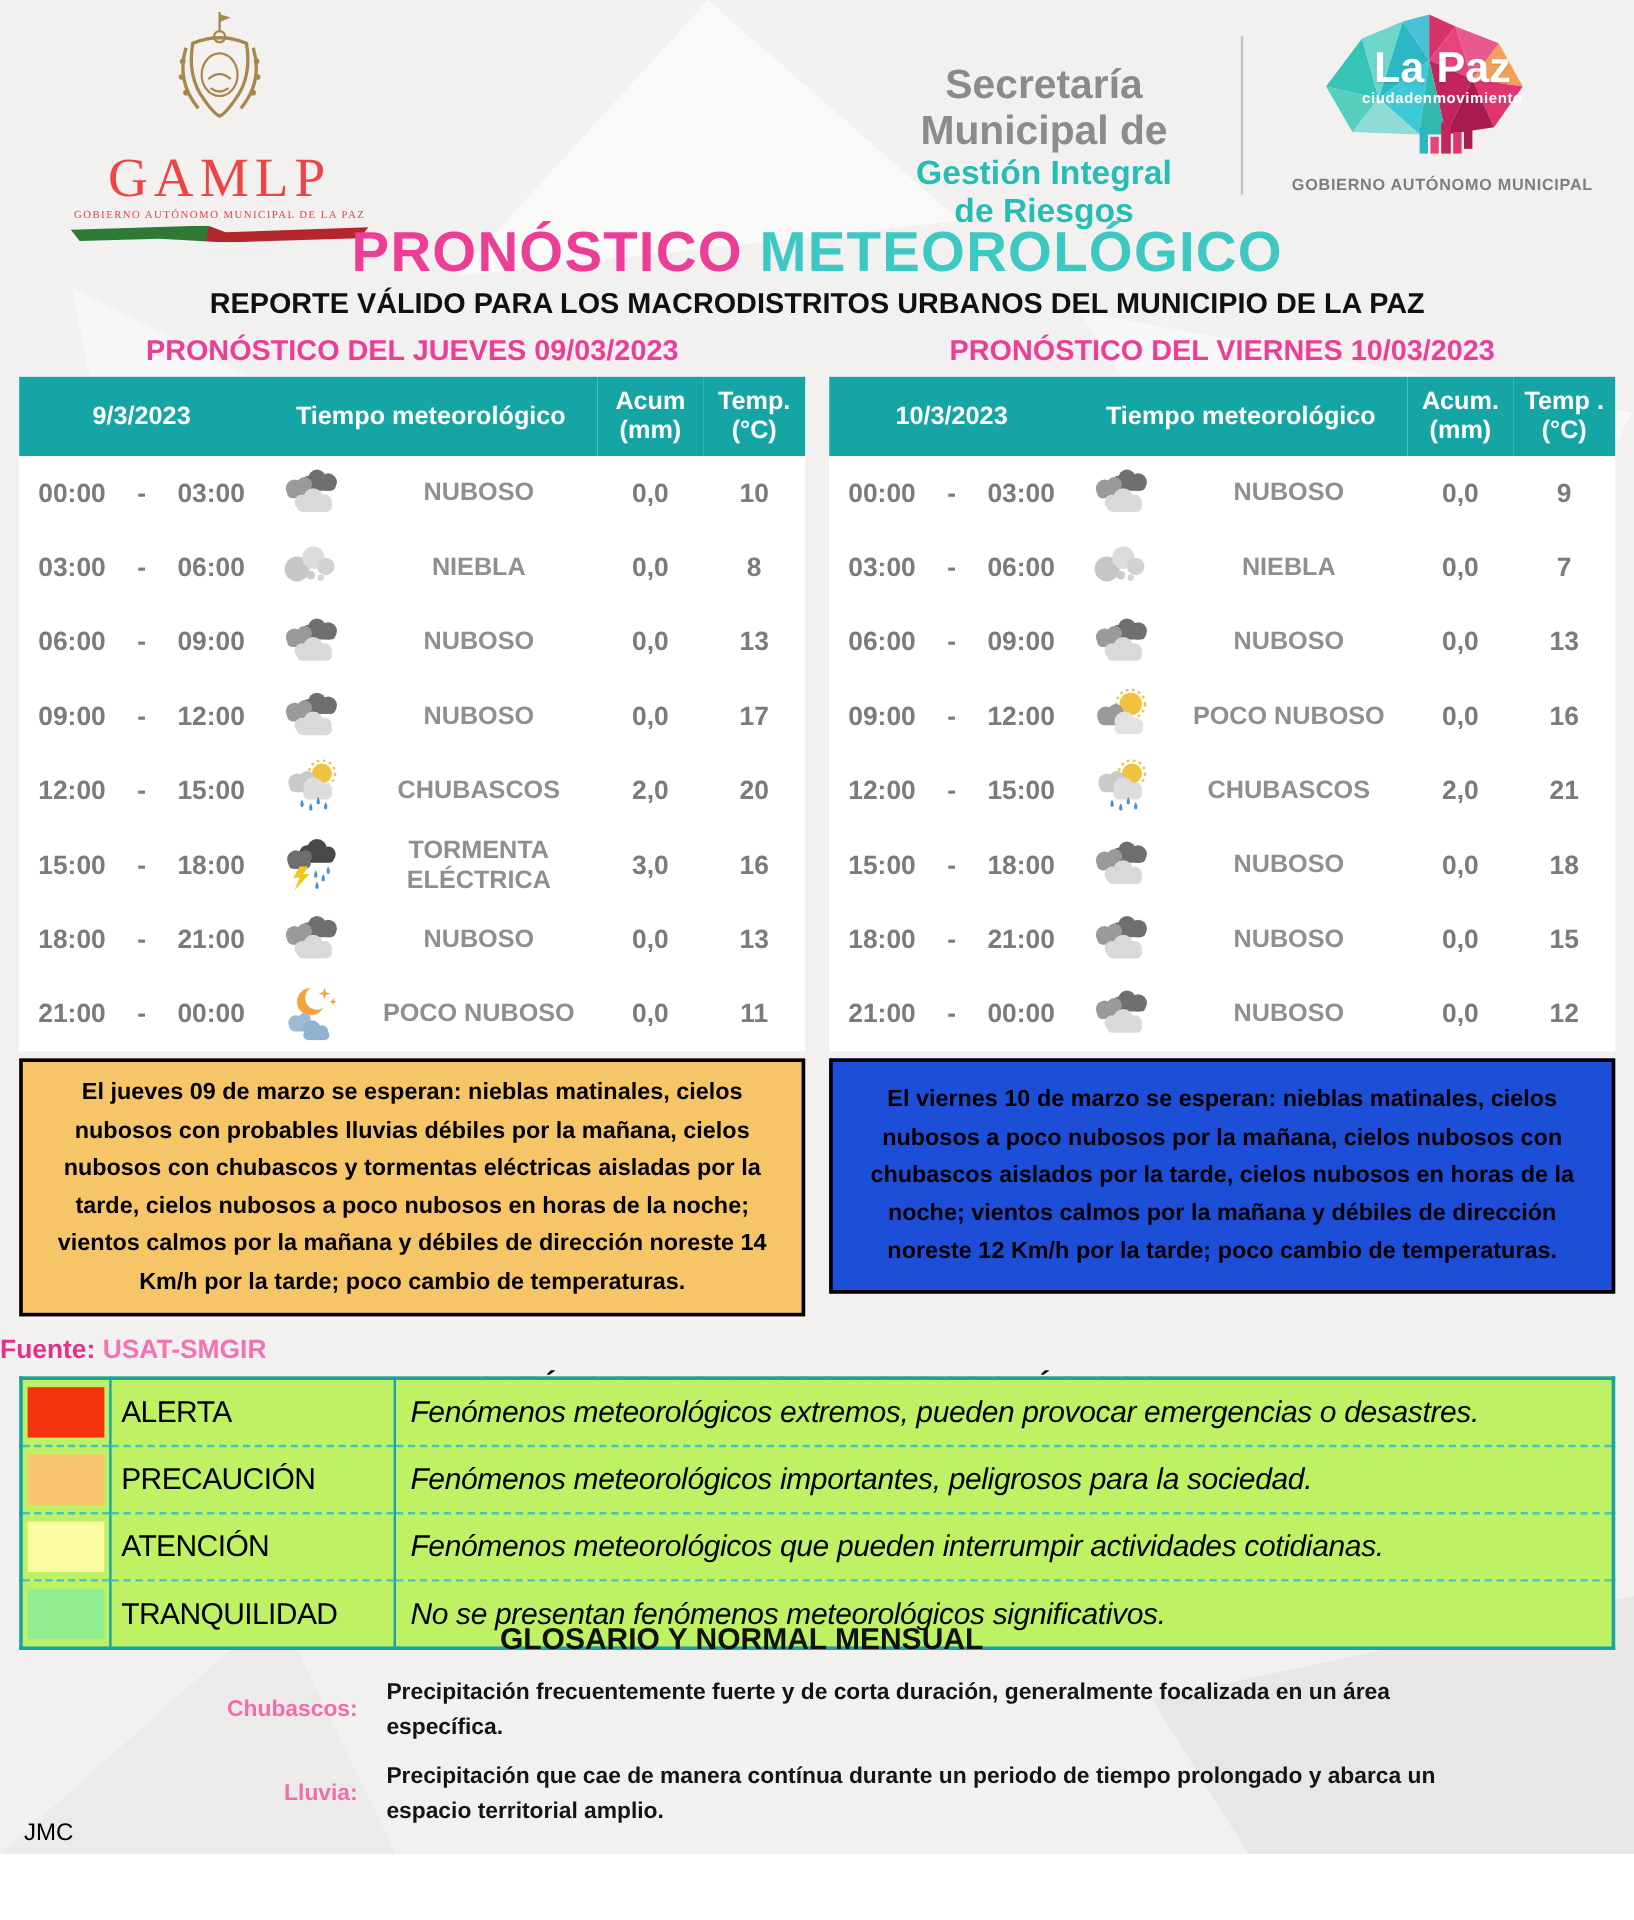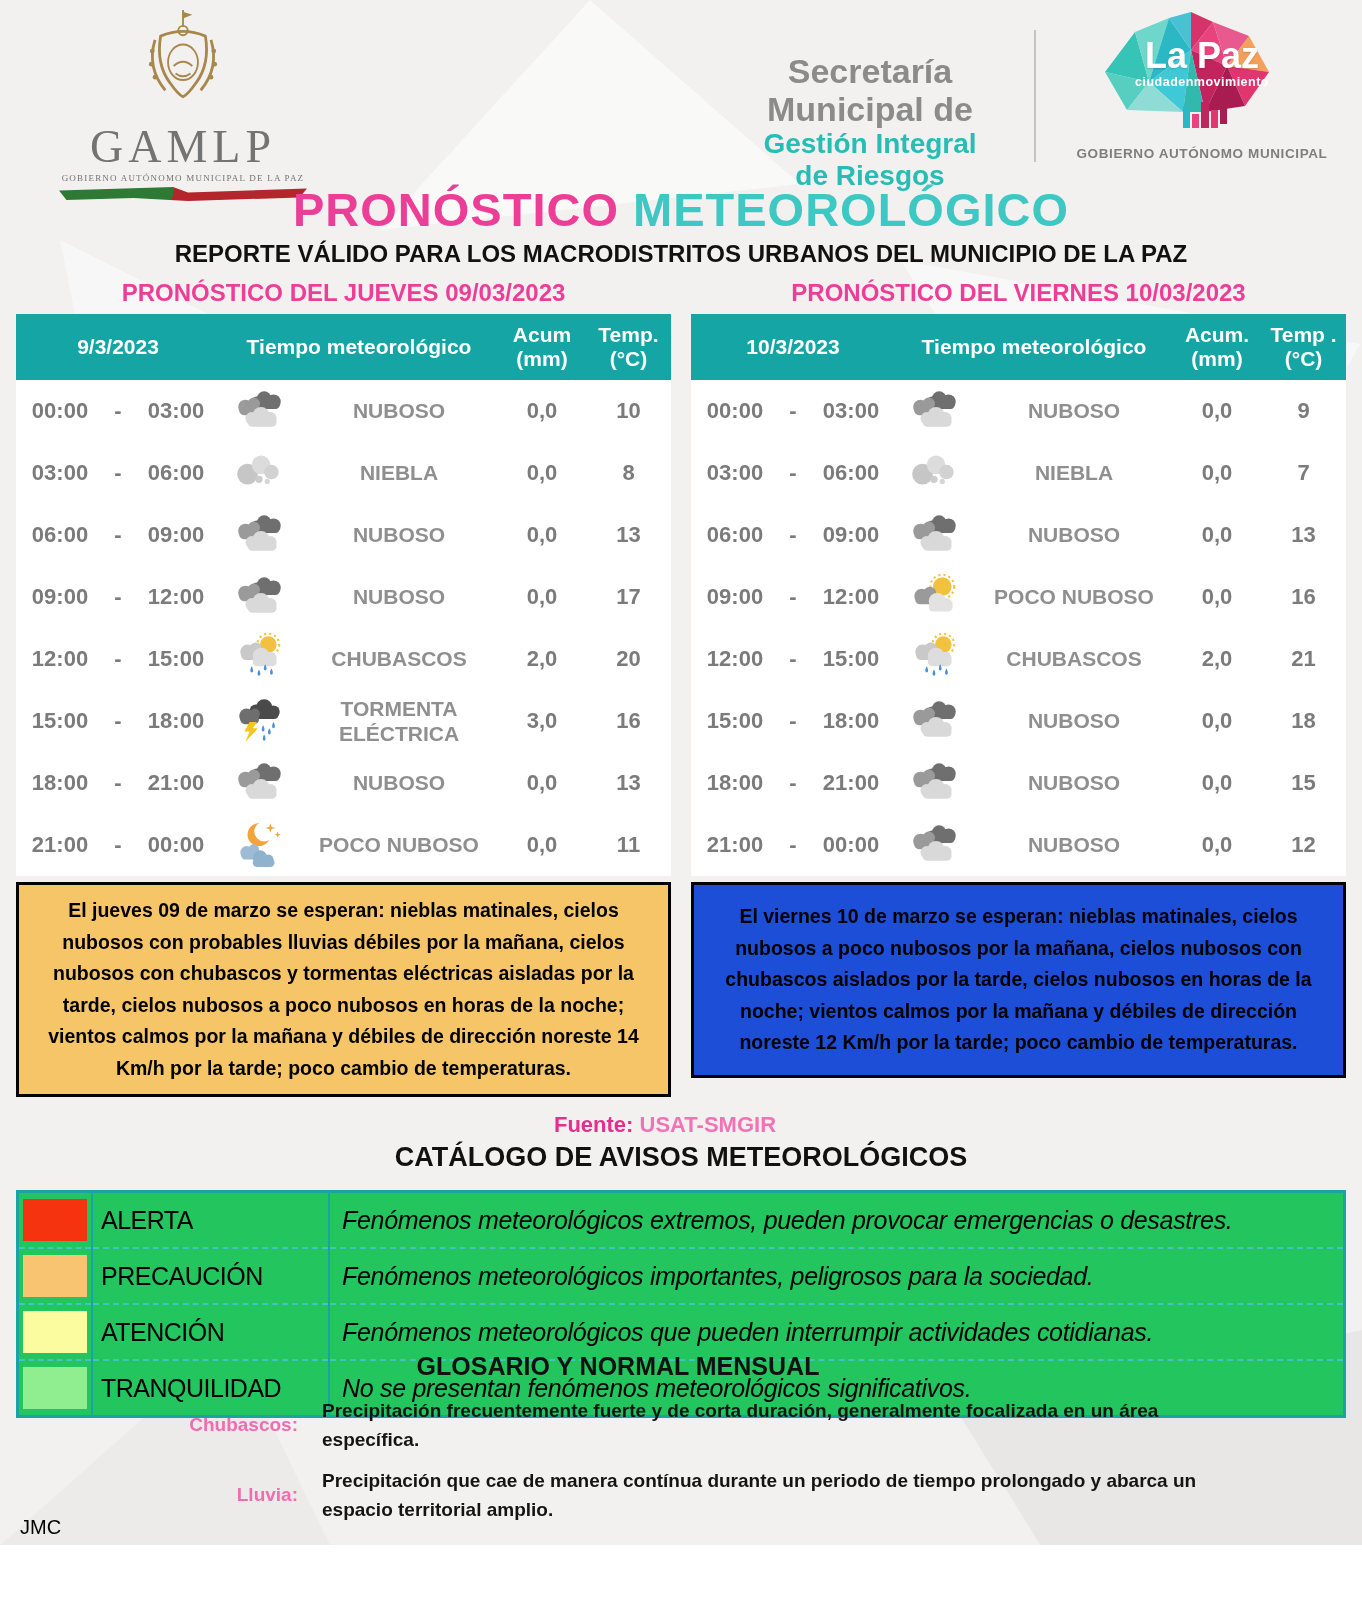--- a/index.html
+++ b/index.html
@@ -8,21 +8,21 @@
   .canvas{position:absolute;left:0;top:0;width:1362px;height:1545px;background:#f2f1f0;}
   .poly{position:absolute;pointer-events:none;}
   .p1{left:380px;top:0;width:420px;height:230px;background:rgba(255,255,255,.55);clip-path:polygon(0 100%,50% 0,100% 80%);}
   .p2{left:900px;top:260px;width:460px;height:420px;background:rgba(255,255,255,.5);clip-path:polygon(0 0,100% 20%,60% 100%);}
   .p3{left:0;top:1340px;width:330px;height:205px;background:rgba(0,0,0,.025);clip-path:polygon(0 100%,70% 0,100% 100%);}
   .p4{left:960px;top:1330px;width:402px;height:215px;background:rgba(0,0,0,.04);clip-path:polygon(0 40%,100% 0,100% 100%,20% 100%);}
   .p5{left:60px;top:240px;width:300px;height:300px;background:rgba(255,255,255,.45);clip-path:polygon(0 0,100% 50%,20% 100%);}
 
   
   .header{position:absolute;left:0;top:0;width:1362px;height:186px;}
-  .gamlp{position:absolute;left:48px;top:8px;width:270px;text-align:center;color:#737373;}
+  .gamlp{position:absolute;left:48px;top:8px;width:270px;text-align:center;color:#ef4444;}
   .gamlp-acronym{font-family:"Liberation Serif",serif;font-size:46px;letter-spacing:5px;line-height:1;margin-top:-4px;}
   .gamlp-sub{font-family:"Liberation Serif",serif;font-size:9px;letter-spacing:1.2px;margin-top:3px;}
   .ribbon{margin:4px auto 0;width:248px;height:14px;
           background:linear-gradient(100deg,#2e7a35 0 46%,#b3262b 46% 100%);
           clip-path:polygon(0 25%,46% 0,52% 40%,100% 10%,97% 75%,52% 100%,30% 78%,3% 92%);}
   .secretaria{position:absolute;left:720px;top:52px;width:300px;text-align:center;line-height:1.12;}
   .sec-gray{color:#8b8b8b;font-size:34px;font-weight:bold;}
   .sec-teal{color:#27bcb4;font-size:28px;font-weight:bold;}
   .vdiv{position:absolute;left:1034px;top:30px;width:2px;height:132px;background:#c3c3c3;}
   .lapaz{position:absolute;left:1052px;top:10px;width:300px;text-align:center;}
@@ -49,26 +49,26 @@
   .ftable tbody td{height:62px;vertical-align:middle;text-align:center;background:#fff;padding:0;}
   td.t{font-size:22px;font-weight:bold;color:#7b7b7b;}
   td.dash{font-size:22px;font-weight:bold;color:#7b7b7b;}
   td.cond{font-size:21px;font-weight:bold;color:#8f8f8f;line-height:1.2;}
   td.num{font-size:22px;font-weight:bold;color:#7b7b7b;}
   td.ic .icw{display:inline-block;vertical-align:middle;}
   .summary{margin-top:6px;border:3px solid #000;min-height:196px;display:flex;align-items:center;justify-content:center;
            font-size:19.5px;font-weight:bold;color:#000;text-align:center;line-height:1.62;padding:10px 16px;box-sizing:border-box;}
 
   
-  .fuente{position:absolute;left:0;top:1112px;width:1330px;text-align:center;font-size:22px;font-weight:bold;}
+  .fuente{position:absolute;left:0;top:1112px;width:1330px;text-align:left;font-size:22px;font-weight:bold;}
   .fuente .f-label{color:#e62e8c;} .fuente .f-value{color:#f272b4;font-weight:bold;}
 
   
   .catalog-title{position:absolute;left:0;top:1142px;width:100%;text-align:center;font-size:27px;font-weight:bold;color:#111;}
-  .catalog{position:absolute;left:16px;top:1190px;width:1330px;background:#22c55e;border:3px solid #19a3a3;border-collapse:collapse;}
+  .catalog{position:absolute;left:16px;top:1147px;width:1330px;background:#bef264;border:3px solid #19a3a3;border-collapse:collapse;}
   .catalog td{height:48px;vertical-align:middle;}
   .catalog tr + tr td{border-top:2px dashed #45c3c3;}
   .catalog td.sw{width:64px;padding:3px 4px;}
   .catalog td.sw div{width:100%;height:42px;}
   .catalog td.lb{width:226px;border-left:2px solid #19a3a3;font-size:25px;color:#000;padding-left:8px;letter-spacing:-.5px;}
   .catalog td.ds{border-left:2px solid #19a3a3;font-size:25px;font-style:italic;color:#000;padding-left:12px;letter-spacing:-.3px;}
 
   
   .glossary{position:absolute;left:0;top:1352px;width:1236px;}
   .gl-title{text-align:center;font-size:25px;font-weight:bold;color:#111;margin-bottom:16px;}

